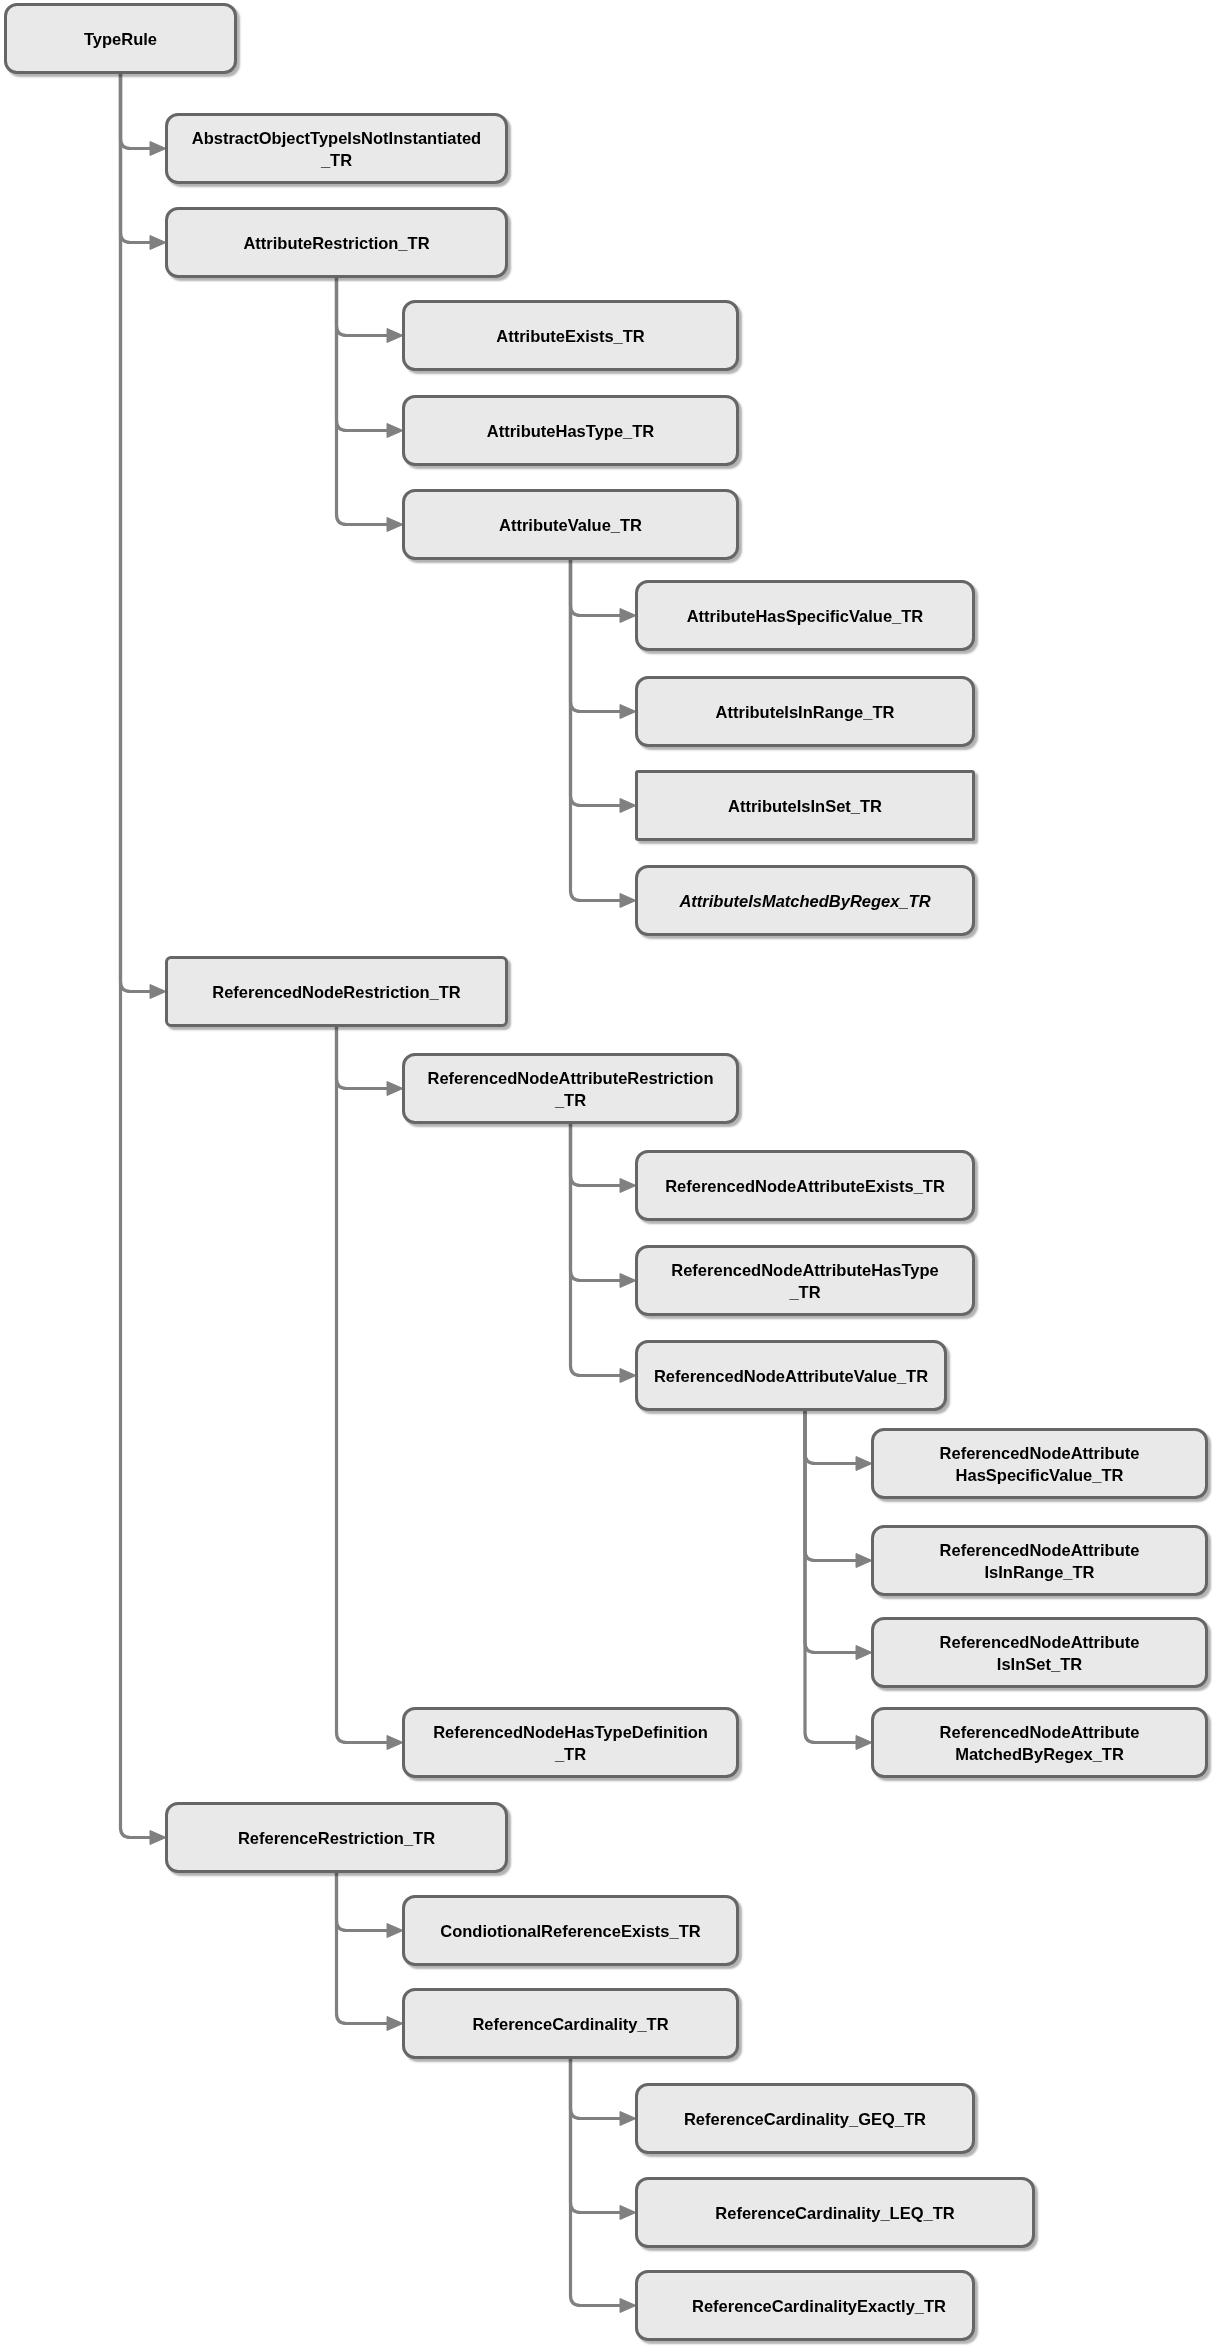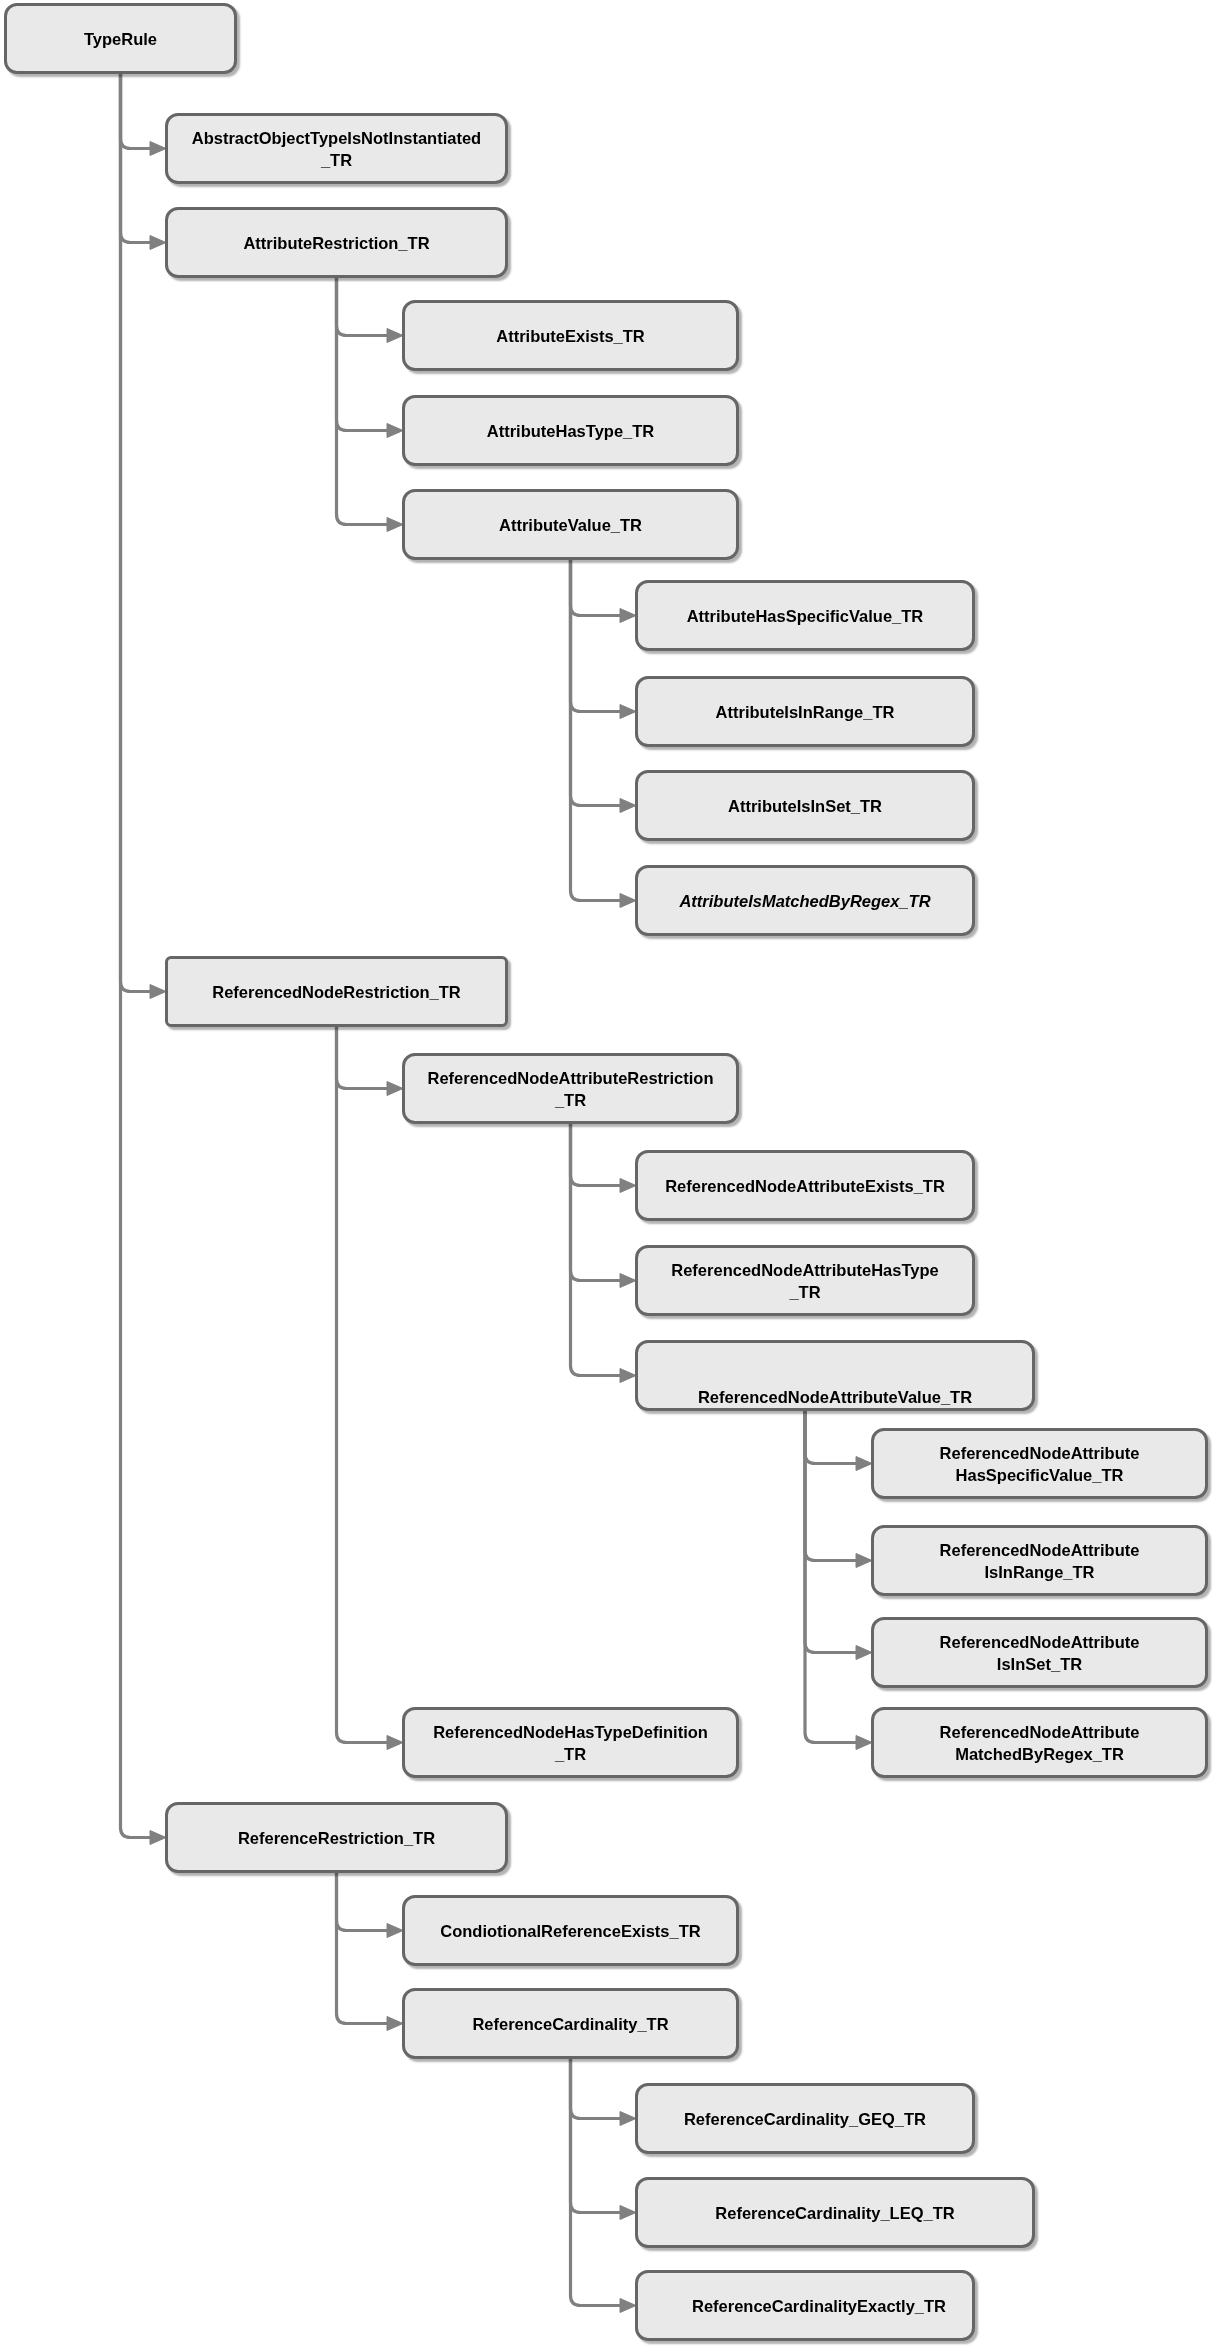--- a/index.html
+++ b/index.html
@@ -108,41 +108,41 @@
     </div>
     <div class="node" style="left: 402px; top: 489px; width: 337px; height: 71px; border-radius: 13px;">
       <span class="node-label">AttributeValue_TR</span>
     </div>
     <div class="node" style="left: 635px; top: 580px; width: 340px; height: 71px; border-radius: 13px;">
       <span class="node-label">AttributeHasSpecificValue_TR</span>
     </div>
     <div class="node" style="left: 635px; top: 676px; width: 340px; height: 71px; border-radius: 13px;">
       <span class="node-label">AttributeIsInRange_TR</span>
     </div>
-    <div class="node" style="left: 635px; top: 770px; width: 340px; height: 71px; border-radius: 13px;">
+    <div class="node" style="left: 635px; top: 770px; width: 340px; height: 71px; border-radius: 3px;">
       <span class="node-label">AttributeIsInSet_TR</span>
     </div>
     <div class="node" style="left: 635px; top: 865px; width: 340px; height: 71px; border-radius: 13px; font-style: italic;">
       <span class="node-label">AttributeIsMatchedByRegex_TR</span>
     </div>
     <div class="node" style="left: 165px; top: 956px; width: 343px; height: 71px; border-radius: 6px;">
       <span class="node-label">ReferencedNodeRestriction_TR</span>
     </div>
     <div class="node" style="left: 402px; top: 1053px; width: 337px; height: 71px; border-radius: 13px;">
       <span class="node-label">ReferencedNodeAttributeRestriction
 _TR</span>
     </div>
     <div class="node" style="left: 635px; top: 1150px; width: 340px; height: 71px; border-radius: 13px;">
       <span class="node-label">ReferencedNodeAttributeExists_TR</span>
     </div>
     <div class="node" style="left: 635px; top: 1245px; width: 340px; height: 71px; border-radius: 13px;">
       <span class="node-label">ReferencedNodeAttributeHasType
 _TR</span>
     </div>
-    <div class="node" style="left: 635px; top: 1340px; width: 400px; height: 71px; border-radius: 13px; align-items: flex-end;">
+    <div class="node" style="left: 635px; top: 1340px; width: 312px; height: 71px; border-radius: 13px;">
       <span class="node-label">ReferencedNodeAttributeValue_TR</span>
     </div>
     <div class="node" style="left: 871px; top: 1428px; width: 337px; height: 71px; border-radius: 13px;">
       <span class="node-label">ReferencedNodeAttribute
 HasSpecificValue_TR</span>
     </div>
     <div class="node" style="left: 871px; top: 1525px; width: 337px; height: 71px; border-radius: 13px;">
       <span class="node-label">ReferencedNodeAttribute
 IsInRange_TR</span>
     </div>

